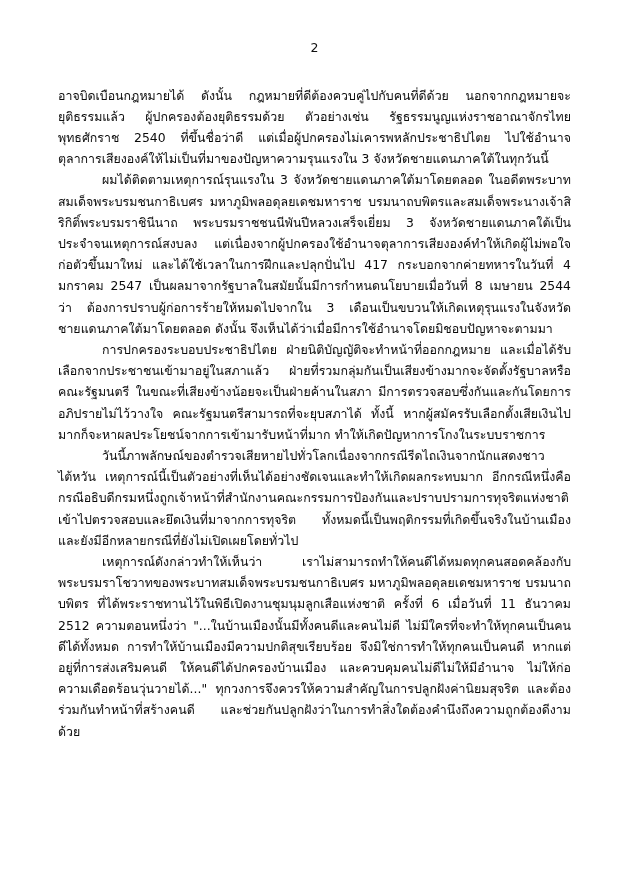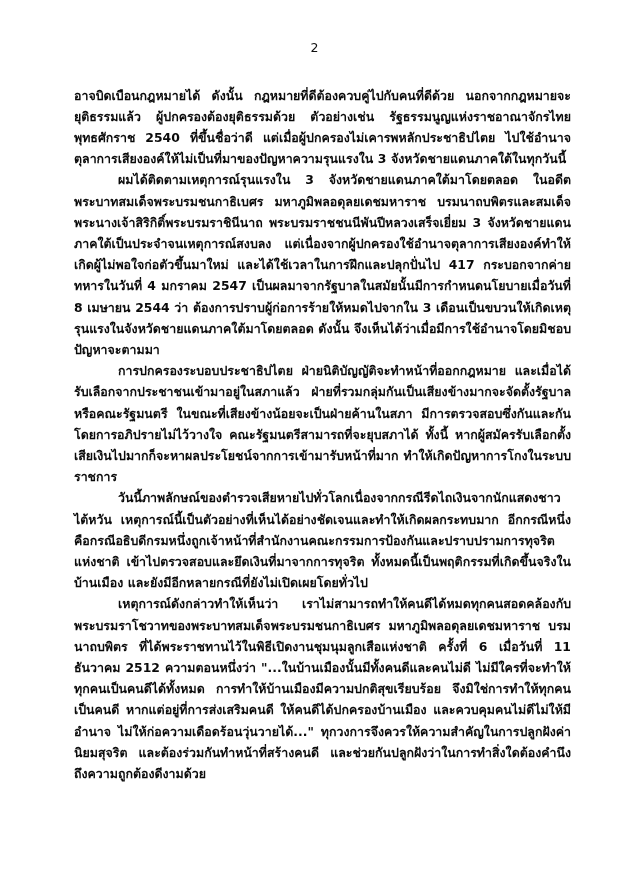--- a/index.html
+++ b/index.html
@@ -23,29 +23,28 @@
     position: relative;
   }
   .page-number {
     text-align: center;
     font-size: 12.5px;
     line-height: 1;
     margin: 0 0 30px 0;
     color: #111;
   }
   .body-text p {
-    margin: 0 0 0 16px;
+    margin: 0 0 0 0;
     font-size: 12.4px;
     line-height: 21.2px;
     text-align: justify;
     text-justify: inter-word;
     text-indent: 44px;
     color: #0a0a0a;
     word-spacing: 0.2px;
-    font-weight: bold;
   }
   .body-text p.first {
     text-indent: 0px;
   }
 </style>
 </head>
 <body>
 
 <div class="page">
   <div class="page-number">2</div>

